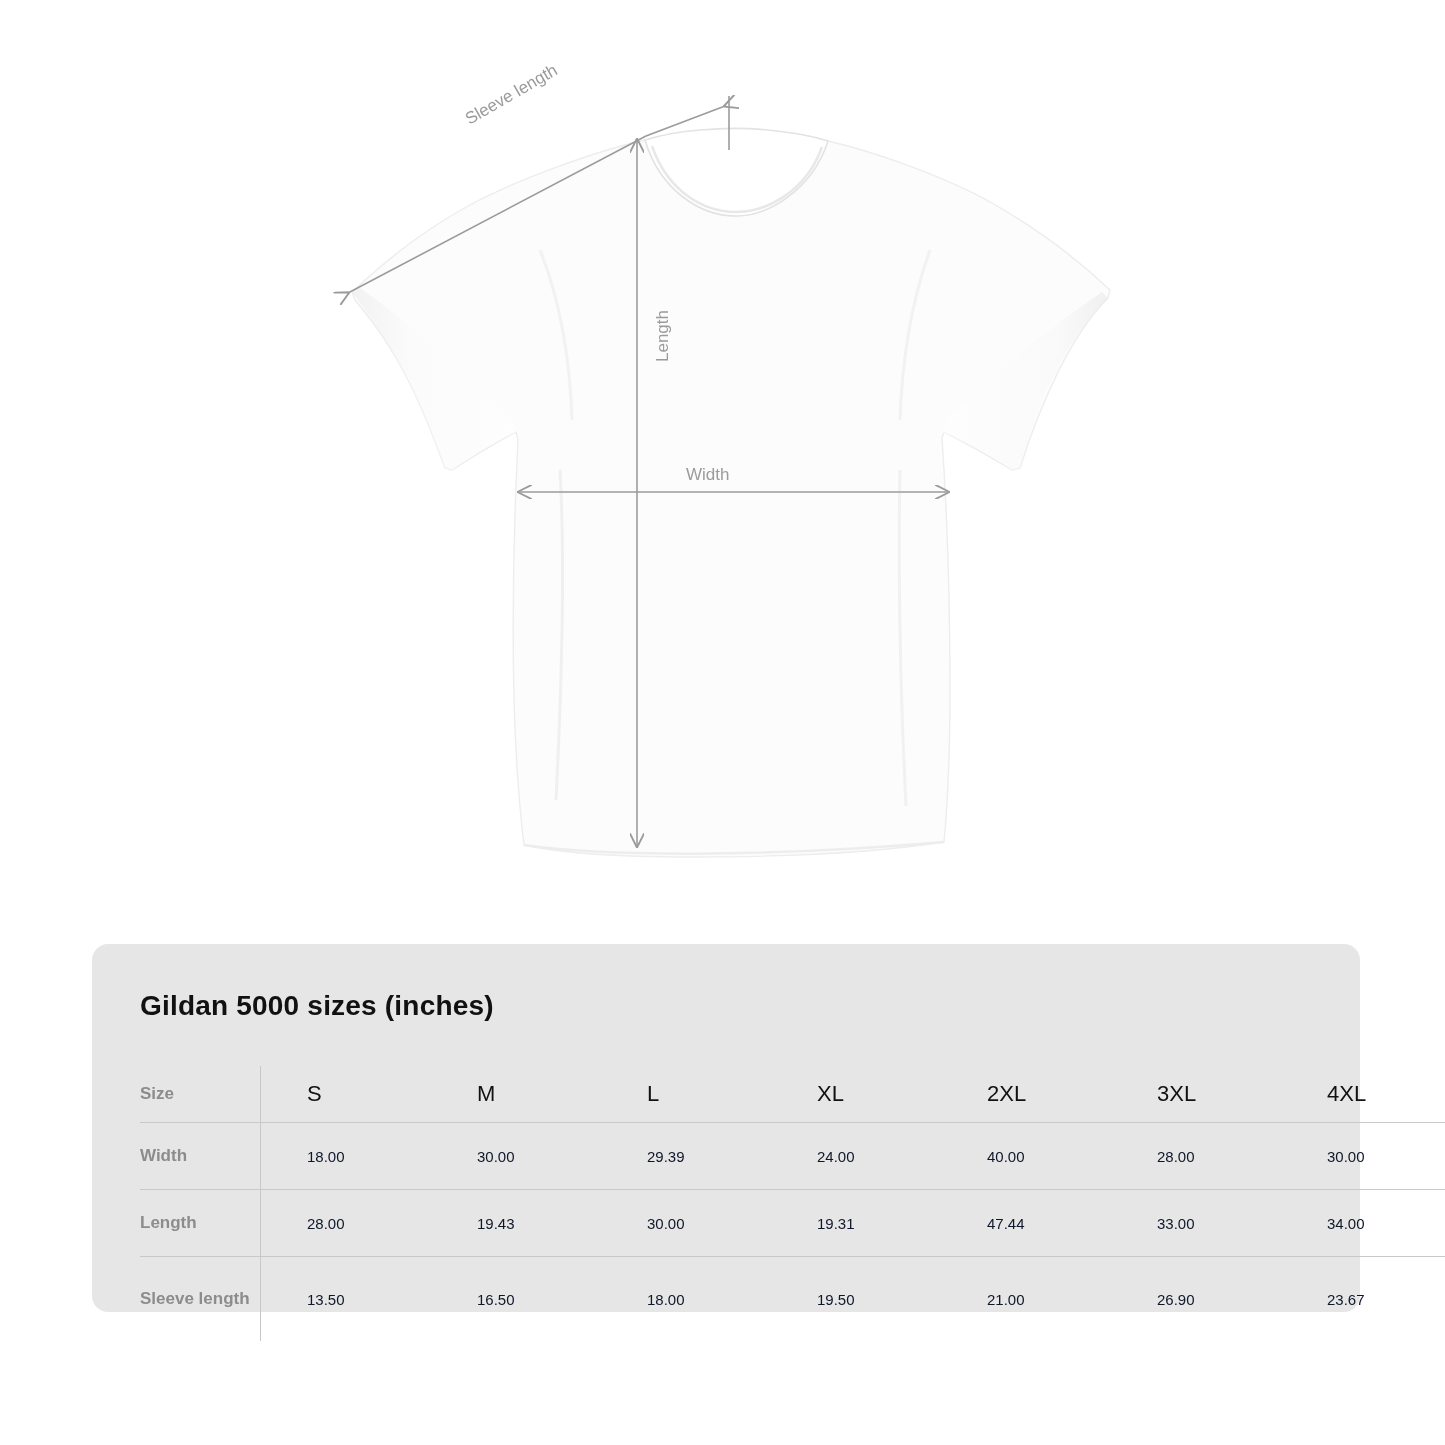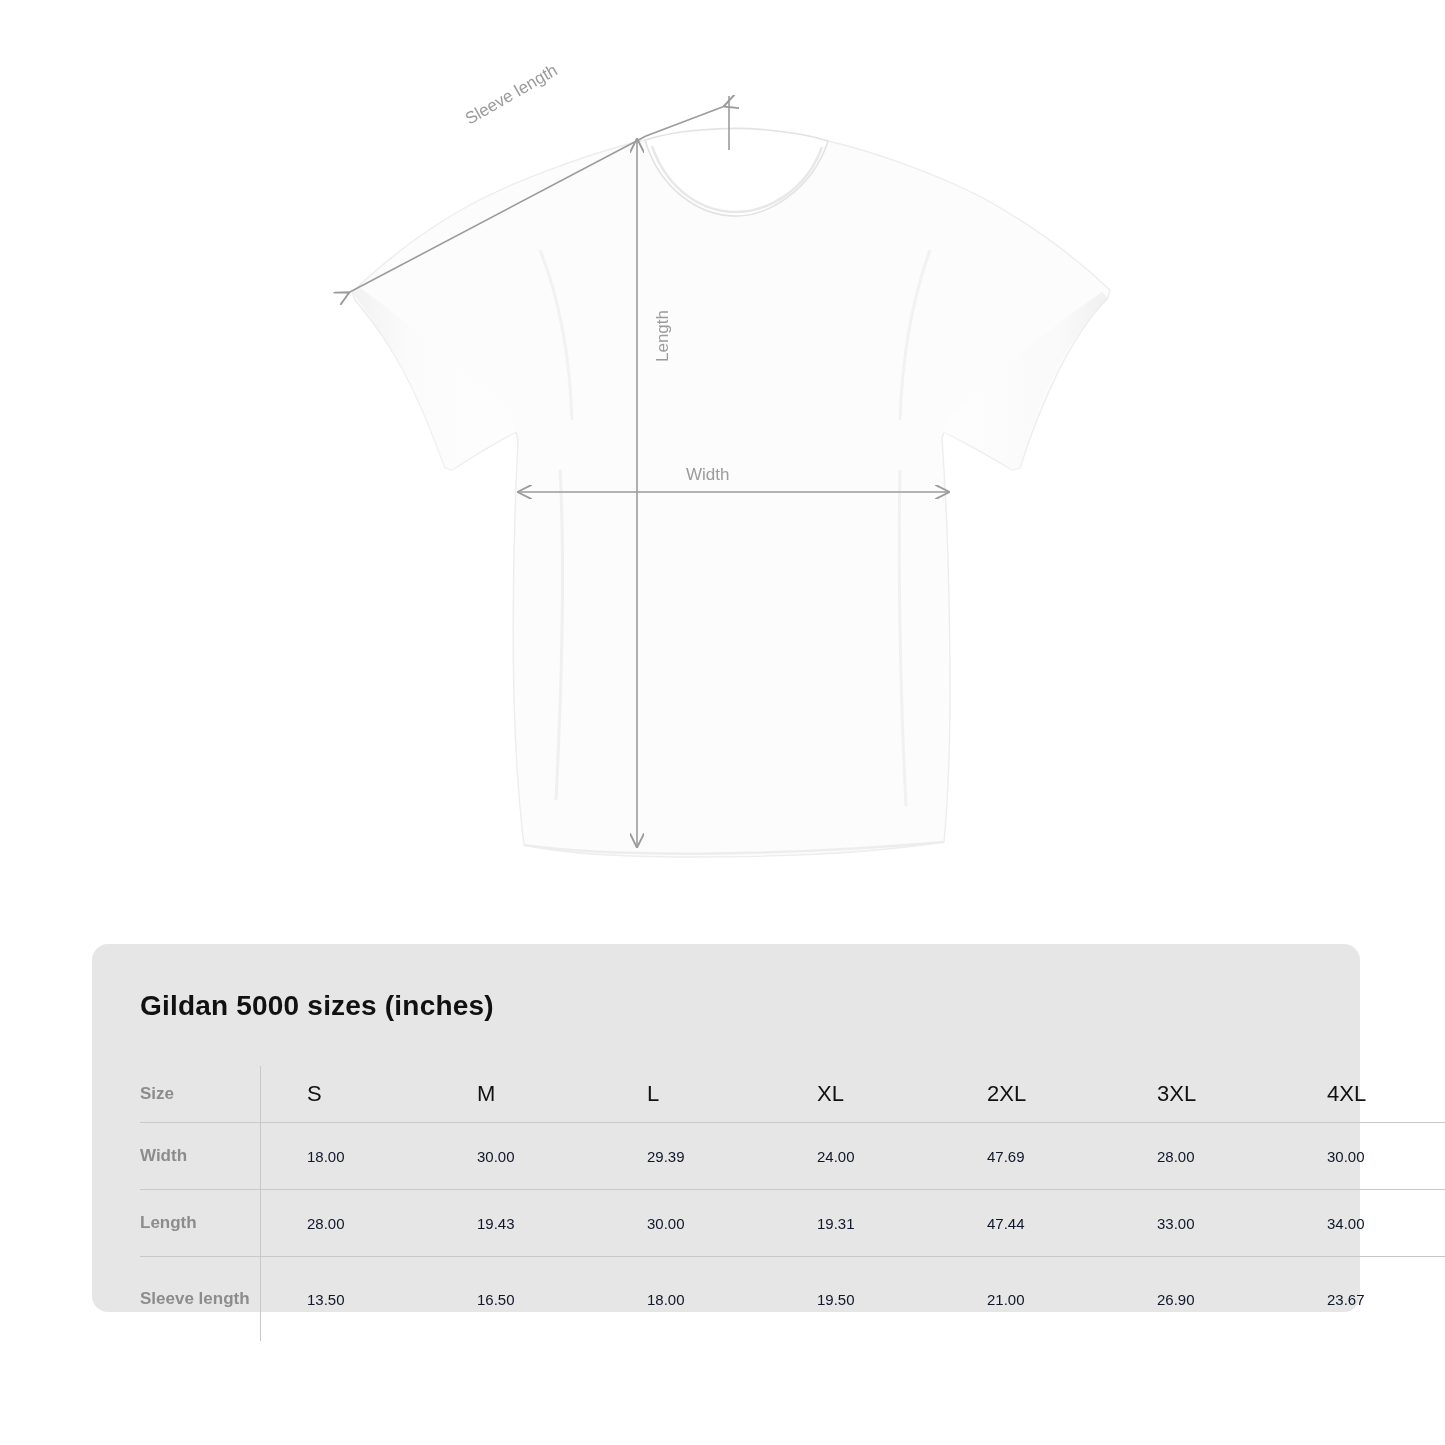--- a/index.html
+++ b/index.html
@@ -223,21 +223,21 @@
         <td class="cell">4XL</td>
 
       </tr>
 
       <tr class="divider">
         <th class="rowhead">Width</th>
         <td class="cell">18.00</td>
         <td class="cell">30.00</td>
         <td class="cell">29.39</td>
         <td class="cell">24.00</td>
-        <td class="cell">47.69</td>
+        <td class="cell">40.00</td>
         <td class="cell">28.00</td>
         <td class="cell">30.00</td>
 
       </tr>
 
       <tr class="divider">
         <th class="rowhead">Length</th>
         <td class="cell">28.00</td>
         <td class="cell">19.43</td>
         <td class="cell">30.00</td>

